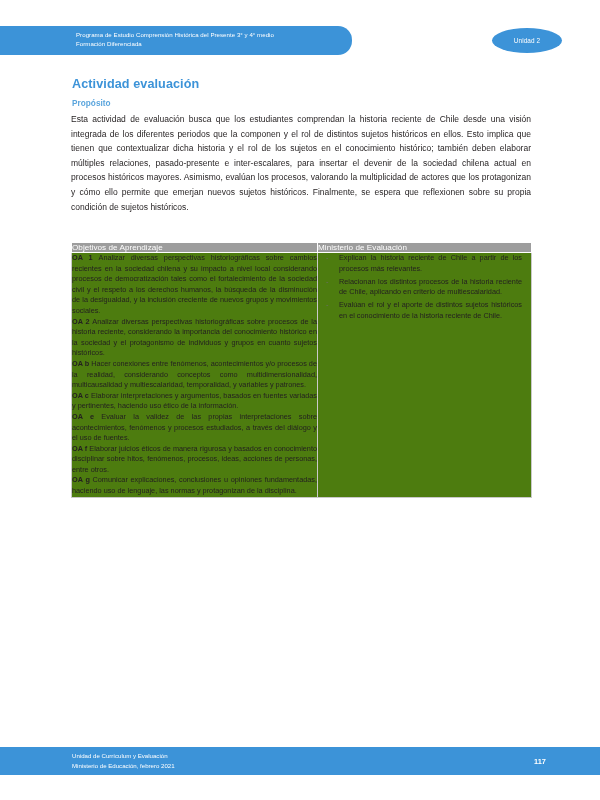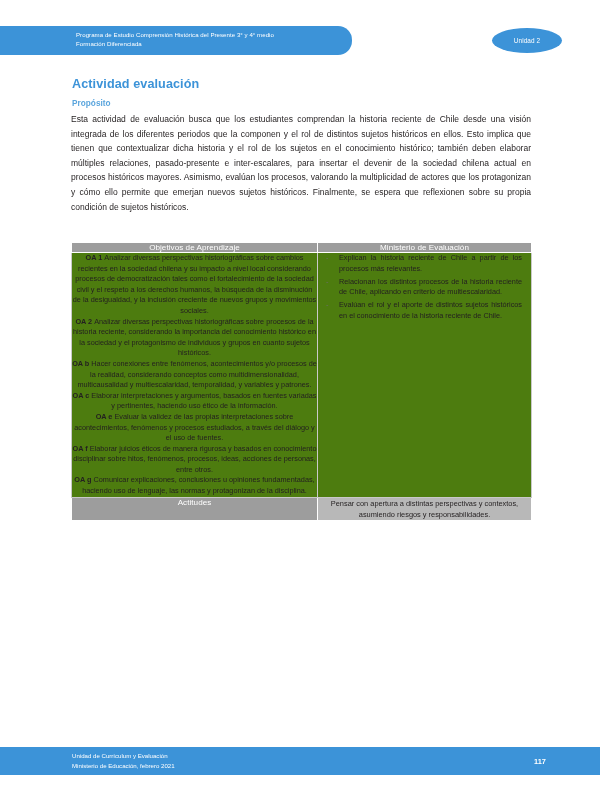--- a/index.html
+++ b/index.html
@@ -95,21 +95,20 @@
     position: absolute;
     left: 71px;
     top: 242px;
     width: 460px;
     border-collapse: collapse;
     table-layout: fixed;
   }
   .table td, .table th {
     vertical-align: top;
     padding: 0;
-    text-align: center;
   }
   .th-cell {
     background: #9d9d9d;
     color: #ffffff;
     font-size: 8.1px;
     font-weight: normal;
     text-align: left;
     padding: 4px 6px 5px 7px;
     border: 1px solid #ffffff;
     letter-spacing: 0.05px;
@@ -241,24 +240,20 @@
           </div>
       </td>
       <td class="body-cell ind">
         <ul class="ind-list" id="ind-container">
             <li>Explican la historia reciente de Chile a partir de los procesos más relevantes.</li>
             <li>Relacionan los distintos procesos de la historia reciente de Chile, aplicando en criterio de multiescalaridad.</li>
             <li>Evalúan el rol y el aporte de distintos sujetos históricos en el conocimiento de la historia reciente de Chile.</li>
           </ul>
       </td>
     </tr>
-    <tr>
-      <td class="label-cell">Actitudes</td>
-      <td class="value-cell">Pensar con apertura a distintas perspectivas y contextos, asumiendo riesgos y responsabilidades.</td>
-    </tr>
   </tbody>
 </table>
 
 <div class="footer-band"></div>
 <div class="footer-text">
   <span>Unidad de Currículum y Evaluación</span>
   <span>Ministerio de Educación, febrero 2021</span>
 </div>
 <div class="page-number">117</div>
 

